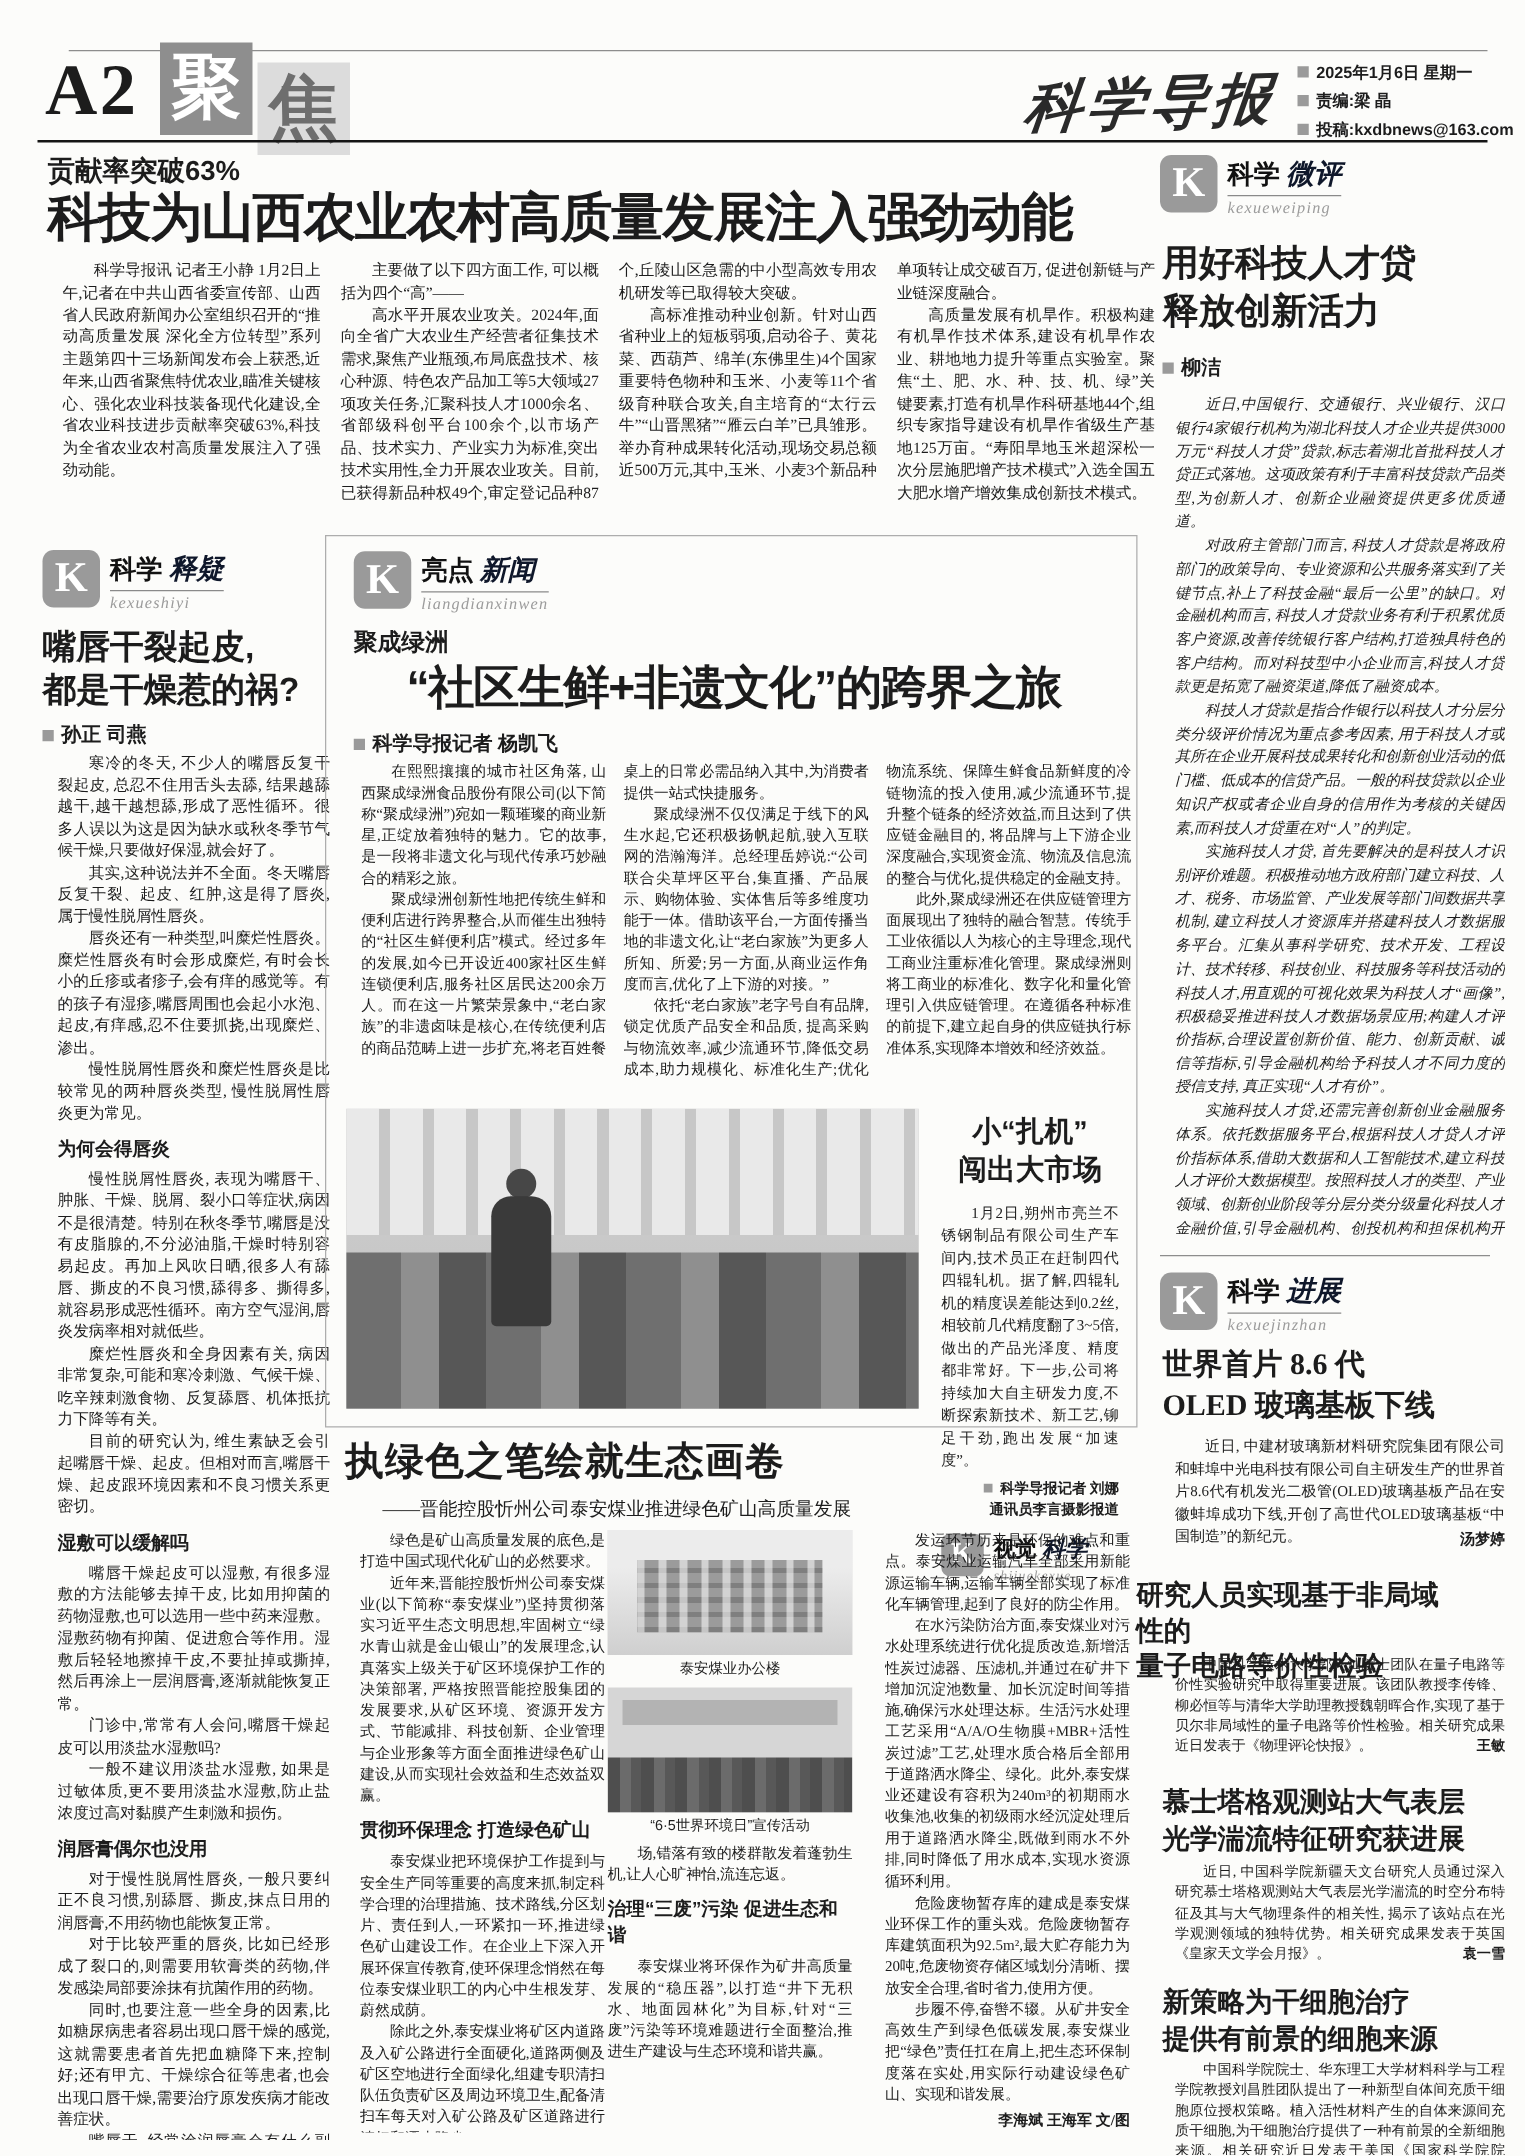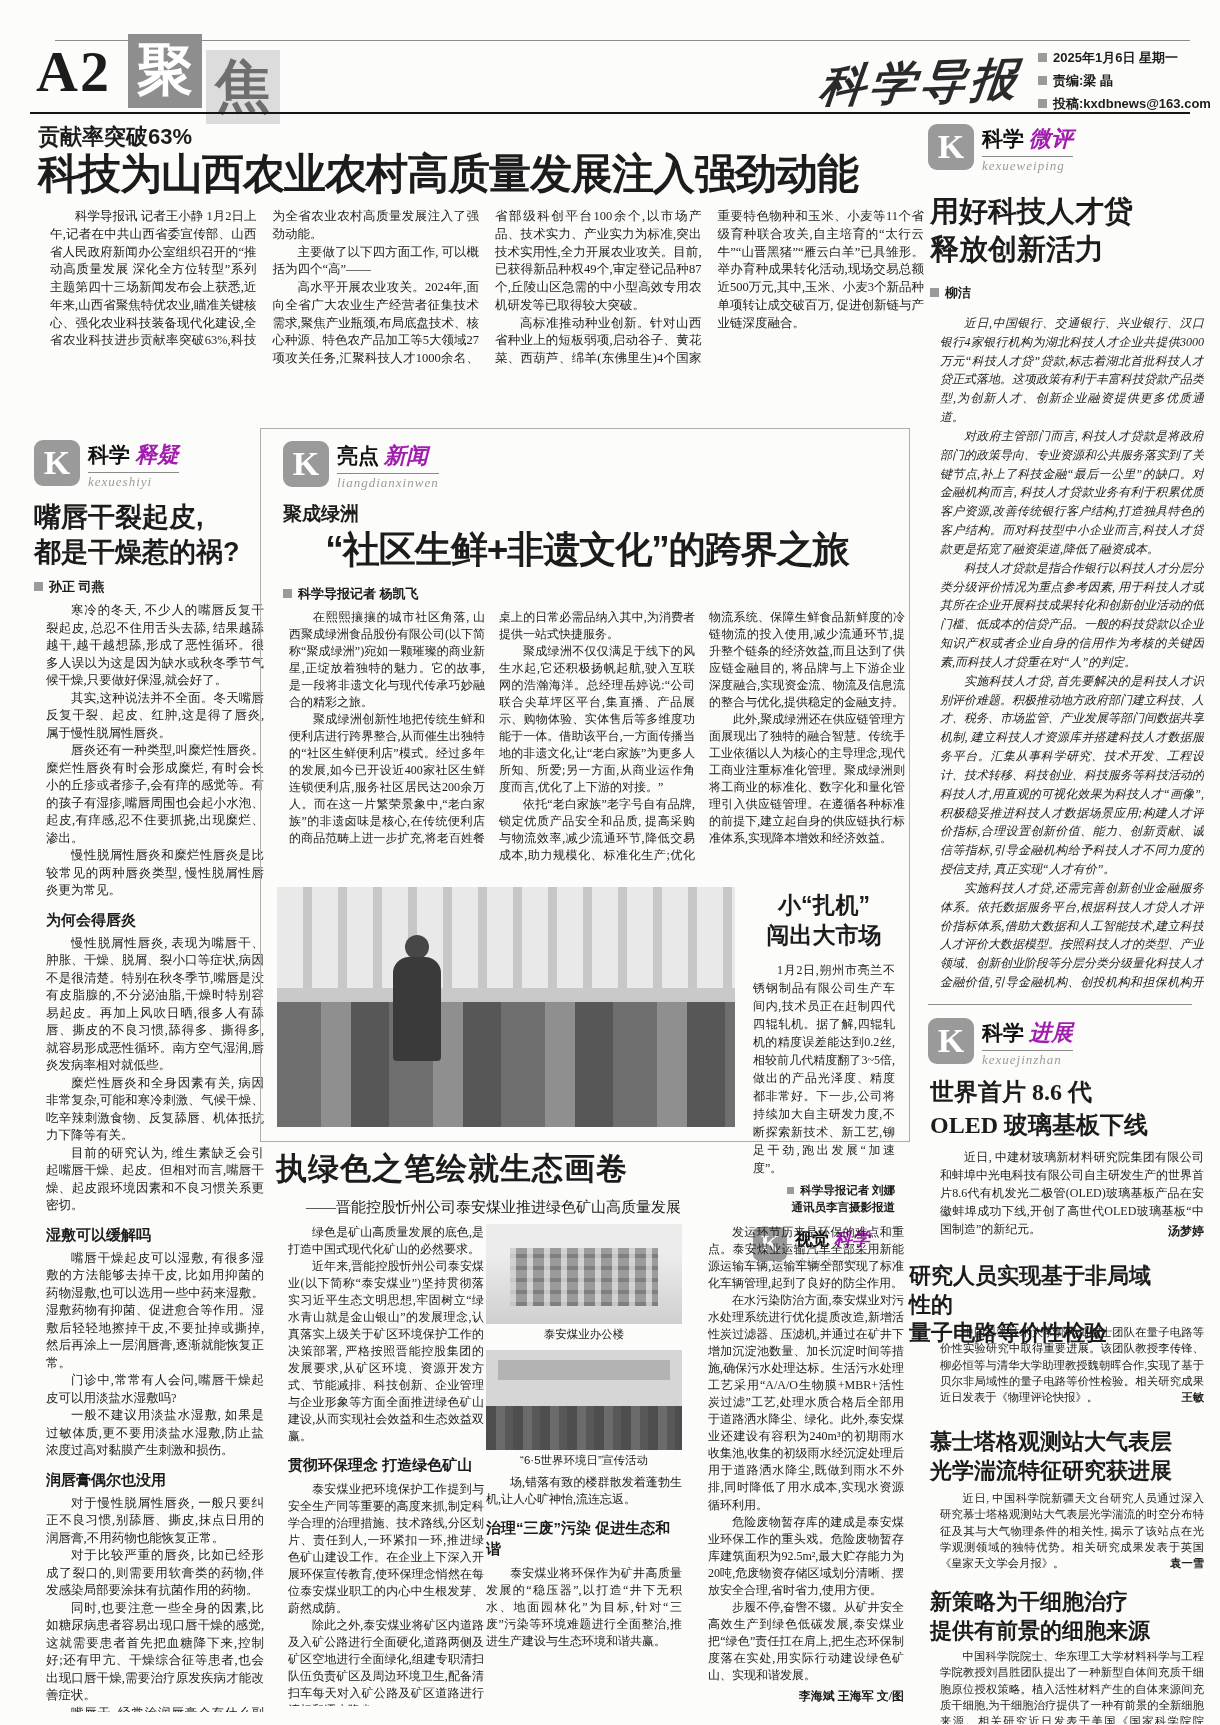--- a/index.html
+++ b/index.html
@@ -23,30 +23,30 @@
   .sq{display:inline-block;width:9px;height:9px;background:#9a9a9a;margin-right:6px;}
   
   .k-header{display:flex;align-items:flex-start;}
   .klogo{width:46px;height:46px;background:#9a9a9a;border-radius:9px;color:#fff;flex:0 0 auto;
          display:flex;align-items:center;justify-content:center;font-size:34px;font-weight:bold;
          font-family:"Liberation Serif",serif;}
   .klogo.small{width:34px;height:34px;font-size:24px;border-radius:7px;}
   .k-right{margin-left:8px;}
   .k-title{white-space:nowrap;}
   .k-t1{font-weight:bold;font-size:21px;color:#111;}
-  .k-t2{font-size:22px;font-style:italic;color:#a21caf;margin-left:5px;font-weight:bold;}
+  .k-t2{font-size:22px;font-style:italic;color:#0f172a;margin-left:5px;font-weight:bold;}
   .k-pinyin{font-style:italic;color:#9b9b9b;font-size:13px;border-top:1px solid #8a8a8a;
             margin-top:2px;padding-top:1px;letter-spacing:1px;}
   
   .kicker{font-size:22px;font-weight:600;}
   .lead-hl{font-size:42px;font-weight:900;line-height:1.15;letter-spacing:-1px;}
   .body-txt p{margin:0;text-indent:2em;text-align:justify;}
   .body-txt h4{margin:9px 0 5px;text-indent:0;font-size:15px;font-weight:bold;
                font-family:"Liberation Sans","DejaVu Sans",sans-serif;}
-  .byline{font-size:13px;font-weight:bold;}
+  .byline{font-size:16px;font-weight:bold;}
   .author{text-align:right;font-weight:bold;margin-top:-16px;}
   .cols4{column-count:4;column-gap:16px;}
   .cols3{column-count:3;column-gap:14px;}
   .clip{overflow:hidden;margin-left:12px;}
   
   .cbox{border:1px solid #adadad;}
   .center-hl{font-size:37px;font-weight:900;letter-spacing:-1px;text-align:center;}
   
   .photo{position:relative;overflow:hidden;background:linear-gradient(#d2d2d2,#bdbdbd);}
   .ph-windows{position:absolute;top:0;left:0;right:0;height:42%;
@@ -104,20 +104,21 @@
   </div>
   <div class="abs rule-dark" style="left:30px;top:112px;width:1160px;"></div>
 
   <div class="abs kicker sans" style="left:38px;top:122px;">贡献率突破63%</div>
   <div class="abs lead-hl sans" style="left:38px;top:150px;width:876px;">科技为山西农业农村高质量发展注入强劲动能</div>
   <div class="abs cols4 body-txt clip" style="left:38px;top:208px;width:874px;height:202px;font-size:12.5px;line-height:1.42;">
       <p>科学导报讯 记者王小静 1月2日上午,记者在中共山西省委宣传部、山西省人民政府新闻办公室组织召开的“推动高质量发展 深化全方位转型”系列主题第四十三场新闻发布会上获悉,近年来,山西省聚焦特优农业,瞄准关键核心、强化农业科技装备现代化建设,全省农业科技进步贡献率突破63%,科技为全省农业农村高质量发展注入了强劲动能。</p>
       <p>主要做了以下四方面工作, 可以概括为四个“高”——</p>
       <p>高水平开展农业攻关。2024年,面向全省广大农业生产经营者征集技术需求,聚焦产业瓶颈,布局底盘技术、核心种源、特色农产品加工等5大领域27项攻关任务,汇聚科技人才1000余名、省部级科创平台100余个,以市场产品、技术实力、产业实力为标准,突出技术实用性,全力开展农业攻关。目前,已获得新品种权49个,审定登记品种87个,丘陵山区急需的中小型高效专用农机研发等已取得较大突破。</p>
       <p>高标准推动种业创新。针对山西省种业上的短板弱项,启动谷子、黄花菜、西葫芦、绵羊(东佛里生)4个国家重要特色物种和玉米、小麦等11个省级育种联合攻关,自主培育的“太行云牛”“山晋黑猪”“雁云白羊”已具雏形。举办育种成果转化活动,现场交易总额近500万元,其中,玉米、小麦3个新品种单项转让成交破百万, 促进创新链与产业链深度融合。</p>
+      <p>高质量发展有机旱作。积极构建有机旱作技术体系,建设有机旱作农业、耕地地力提升等重点实验室。聚焦“土、肥、水、种、技、机、绿”关键要素,打造有机旱作科研基地44个,组织专家指导建设有机旱作省级生产基地125万亩。“寿阳旱地玉米超深松一次分层施肥增产技术模式”入选全国五大肥水增产增效集成创新技术模式。</p>
     </div>
 
   <div class="abs k-header" style="left:34px;top:440px;">
     <div class="klogo">K</div>
     <div class="k-right">
       <div class="k-title"><span class="k-t1 sans">科学</span><span class="k-t2">释疑</span></div>
       <div class="k-pinyin">kexueshiyi</div>
     </div>
   </div>
   <div class="abs pre sans" style="left:34px;top:500px;width:220px;font-size:27px;font-weight:800;line-height:1.3;">嘴唇干裂起皮,

